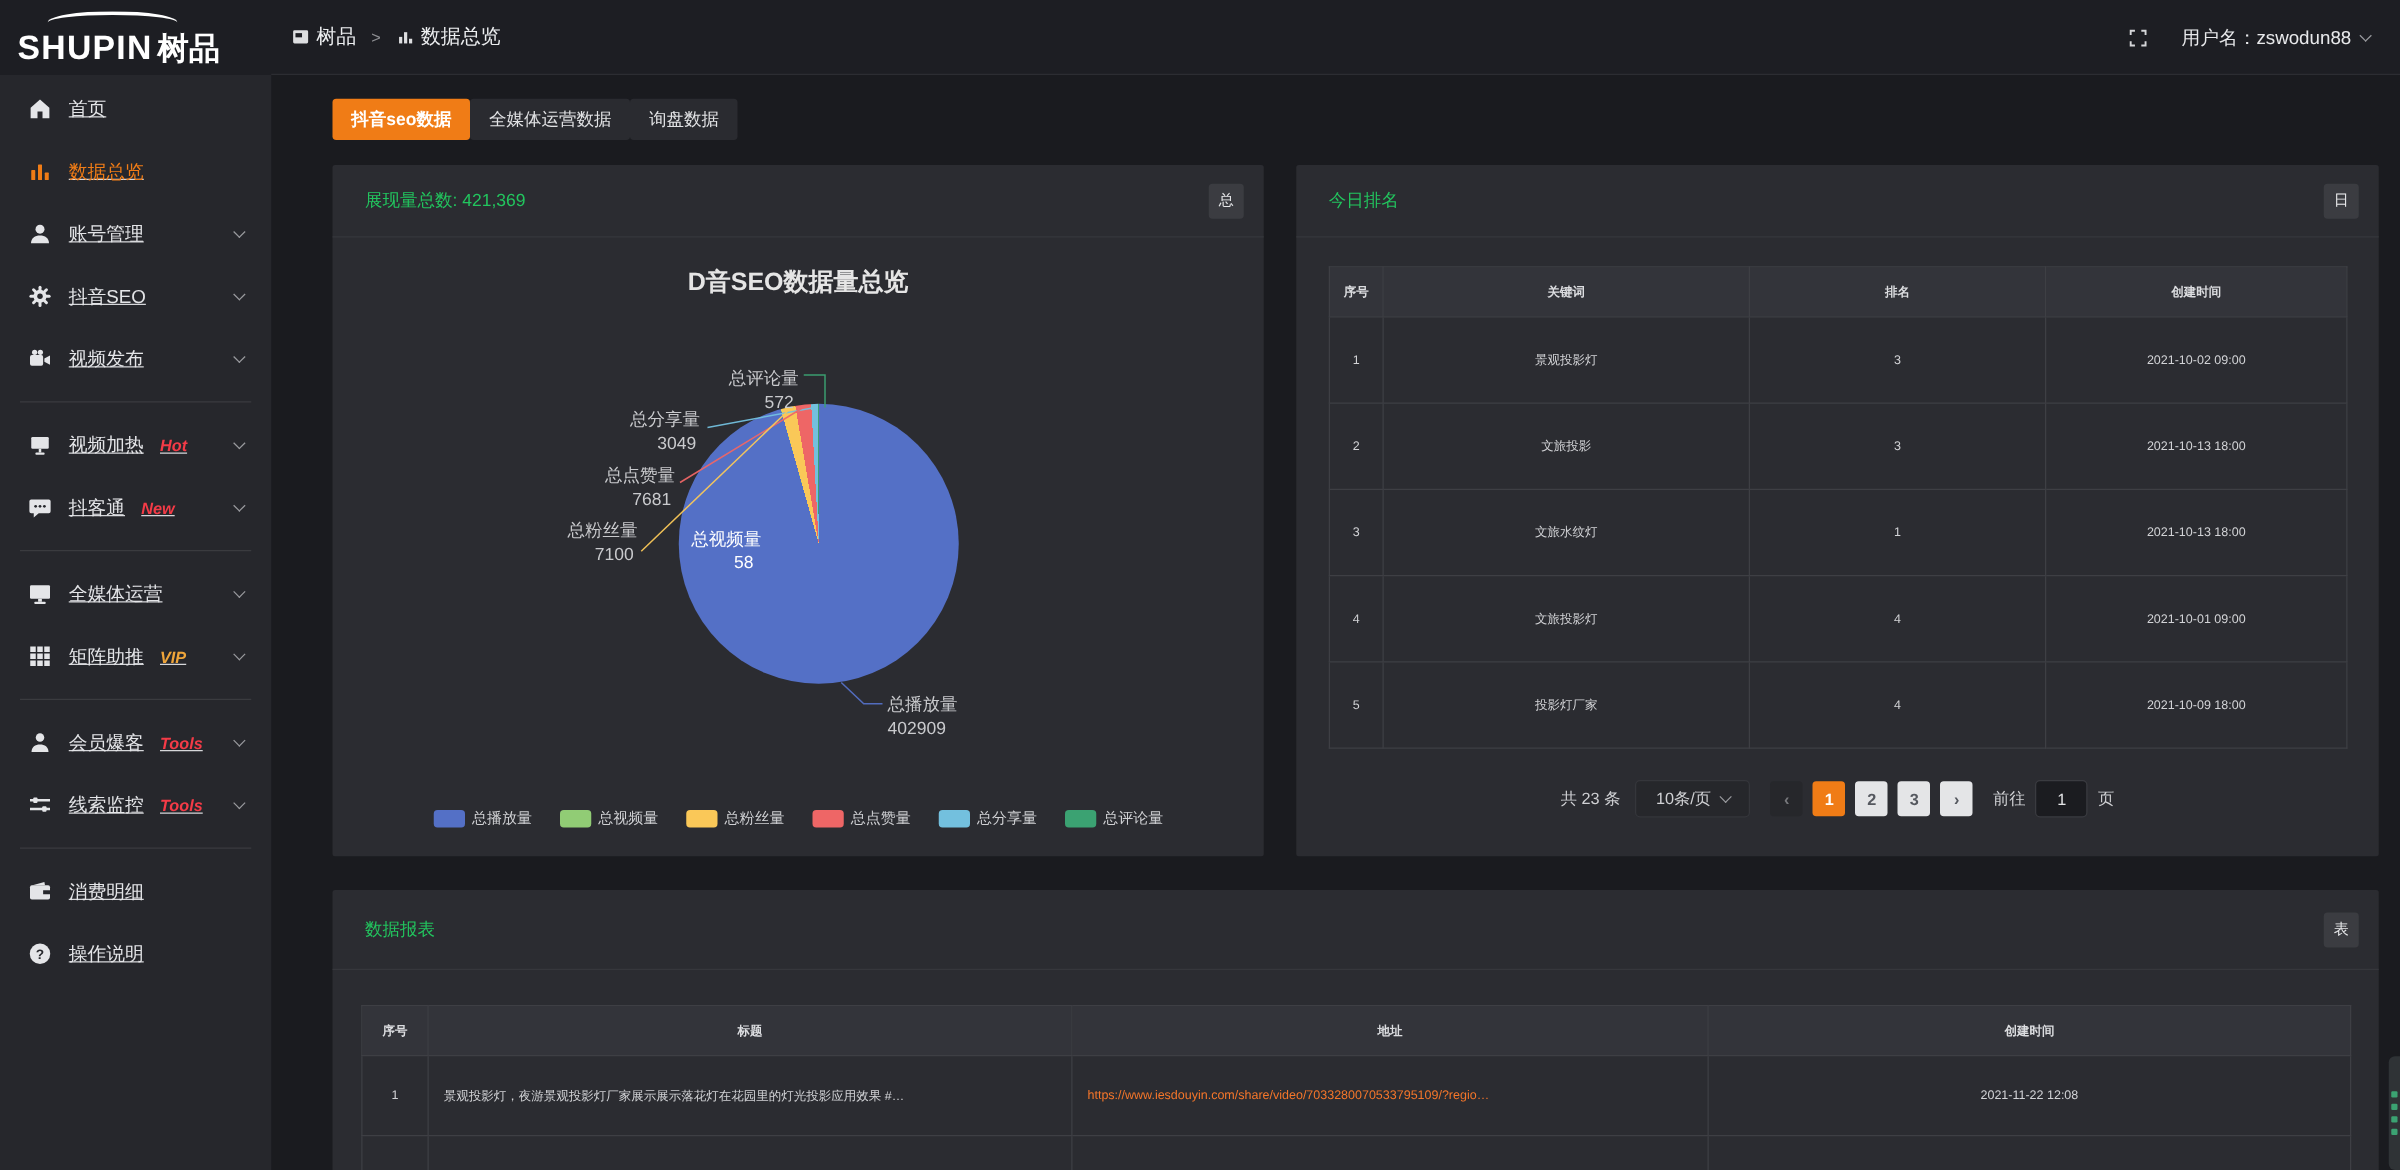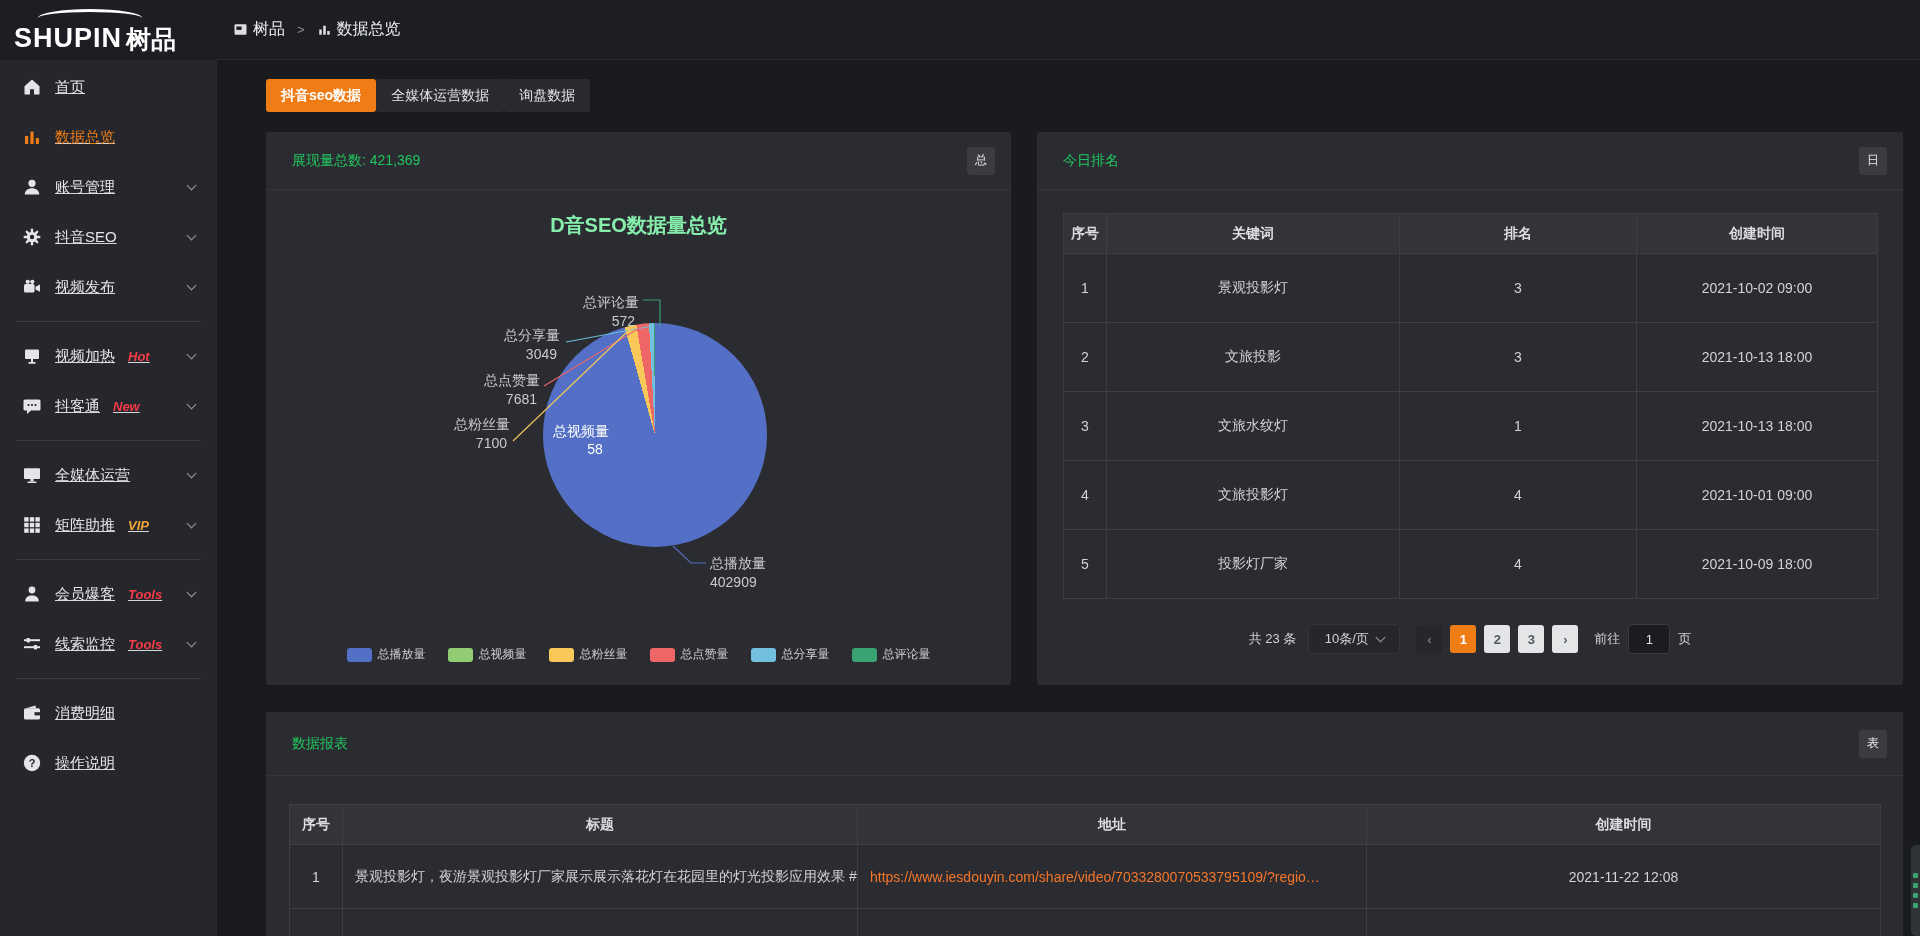--- a/index.html
+++ b/index.html
@@ -52,34 +52,34 @@
   #report-panel{left:266px;top:712px;width:1637px;height:260px}
   .phead{height:58px;display:flex;align-items:center;justify-content:space-between;
     padding:0 16px 0 26px;border-bottom:1px solid #36373c}
   #report-panel .phead{height:64px}
   .ptitle{font-size:14px;color:#22c55e}
   .pbadge{width:28px;height:28px;border:none;border-radius:3px;background:#3b3c41;color:#e8e9eb;
     font-size:12px;cursor:pointer;font-family:inherit}
 
   
   .chart-area{position:relative;width:745px;height:495px}
-  .chart-title{position:absolute;left:0;top:22px;width:100%;text-align:center;font-size:20px;font-weight:600;color:#86efac}
+  .chart-title{position:absolute;left:0;top:22px;width:100%;text-align:center;font-size:20px;font-weight:600;color:#e5e5e5}
   .pie{position:absolute;left:277px;top:133px;width:224px;height:224px;border-radius:50%;cursor:pointer}
   .overlay{position:absolute;left:0;top:0}
   .overlay text{font-size:14px;fill:#c9cacd}
   .overlay text.inpie{fill:#ffffff}
   .overlay polyline{fill:none;stroke-width:1.2;opacity:.95}
   .legend{position:absolute;left:0;bottom:22px;width:100%;display:flex;justify-content:center;gap:22px}
   .litem{display:flex;align-items:center;gap:6px;cursor:pointer}
   .lswatch{width:25px;height:14px;border-radius:3px}
   .litem span{font-size:12px;color:#cfd0d3}
 
   
   table{border-collapse:collapse;table-layout:fixed}
-  th,td{border:1px solid var(--border);text-align:center;font-size:14px;color:#d2d3d6;overflow:hidden;white-space:nowrap}
+  th,td{border:1px solid var(--border);text-align:center;font-size:10px;color:#d2d3d6;overflow:hidden;white-space:nowrap}
   th{background:var(--th-bg);font-weight:bold;color:#dcdde0;height:40px}
   #rank-table{margin:23px 26px 0;width:814px}
   #rank-table td{height:69px}
   #report-table{margin:28px 23px 0;width:1591px}
   #report-table td{height:64px}
   #report-table td.cell-left{text-align:left;padding:0 12px}
   .link{color:var(--link);cursor:pointer}
 
   
   .pagination{margin-top:25px;display:flex;align-items:center;justify-content:center;gap:12px;font-size:13px;color:#d0d1d4}
@@ -118,20 +118,32 @@
         <span>树品</span>
       </span>
       <span class="crumb-sep">&gt;</span>
       <span class="crumb">
         <svg class="cicon" width="15" height="15" viewBox="0 0 20 20" fill="#e8e9eb">
             <rect x="3" y="10" width="3.4" height="7"></rect>
             <rect x="8.3" y="5" width="3.4" height="12"></rect>
             <rect x="13.6" y="12" width="3.4" height="5"></rect>
           </svg>
         <span>数据总览</span>
+      </span>
+    </div>
+    <div class="user-area">
+      <svg width="17" height="17" viewBox="0 0 20 20" fill="none" stroke="#d5d6d9" stroke-width="1.8" style="cursor:pointer">
+          <path d="M3 7 V3 H7"></path>
+          <path d="M13 3 H17 V7"></path>
+          <path d="M17 13 V17 H13"></path>
+          <path d="M7 17 H3 V13"></path>
+        </svg>
+      <span class="uname">
+        <span>用户名：zswodun88</span>
+        <span class="chev"></span>
       </span>
     </div>
   </div>
 </div>
 
 <div id="sidebar">
   <div class="side-item">
     <svg class="sicon" viewBox="0 0 20 20" fill="#e4e5e8">
         <path d="M10 2.5 L17.5 9.2 V17.5 H12 V12.2 H8 V17.5 H2.5 V9.2 Z"></path>
       </svg>

